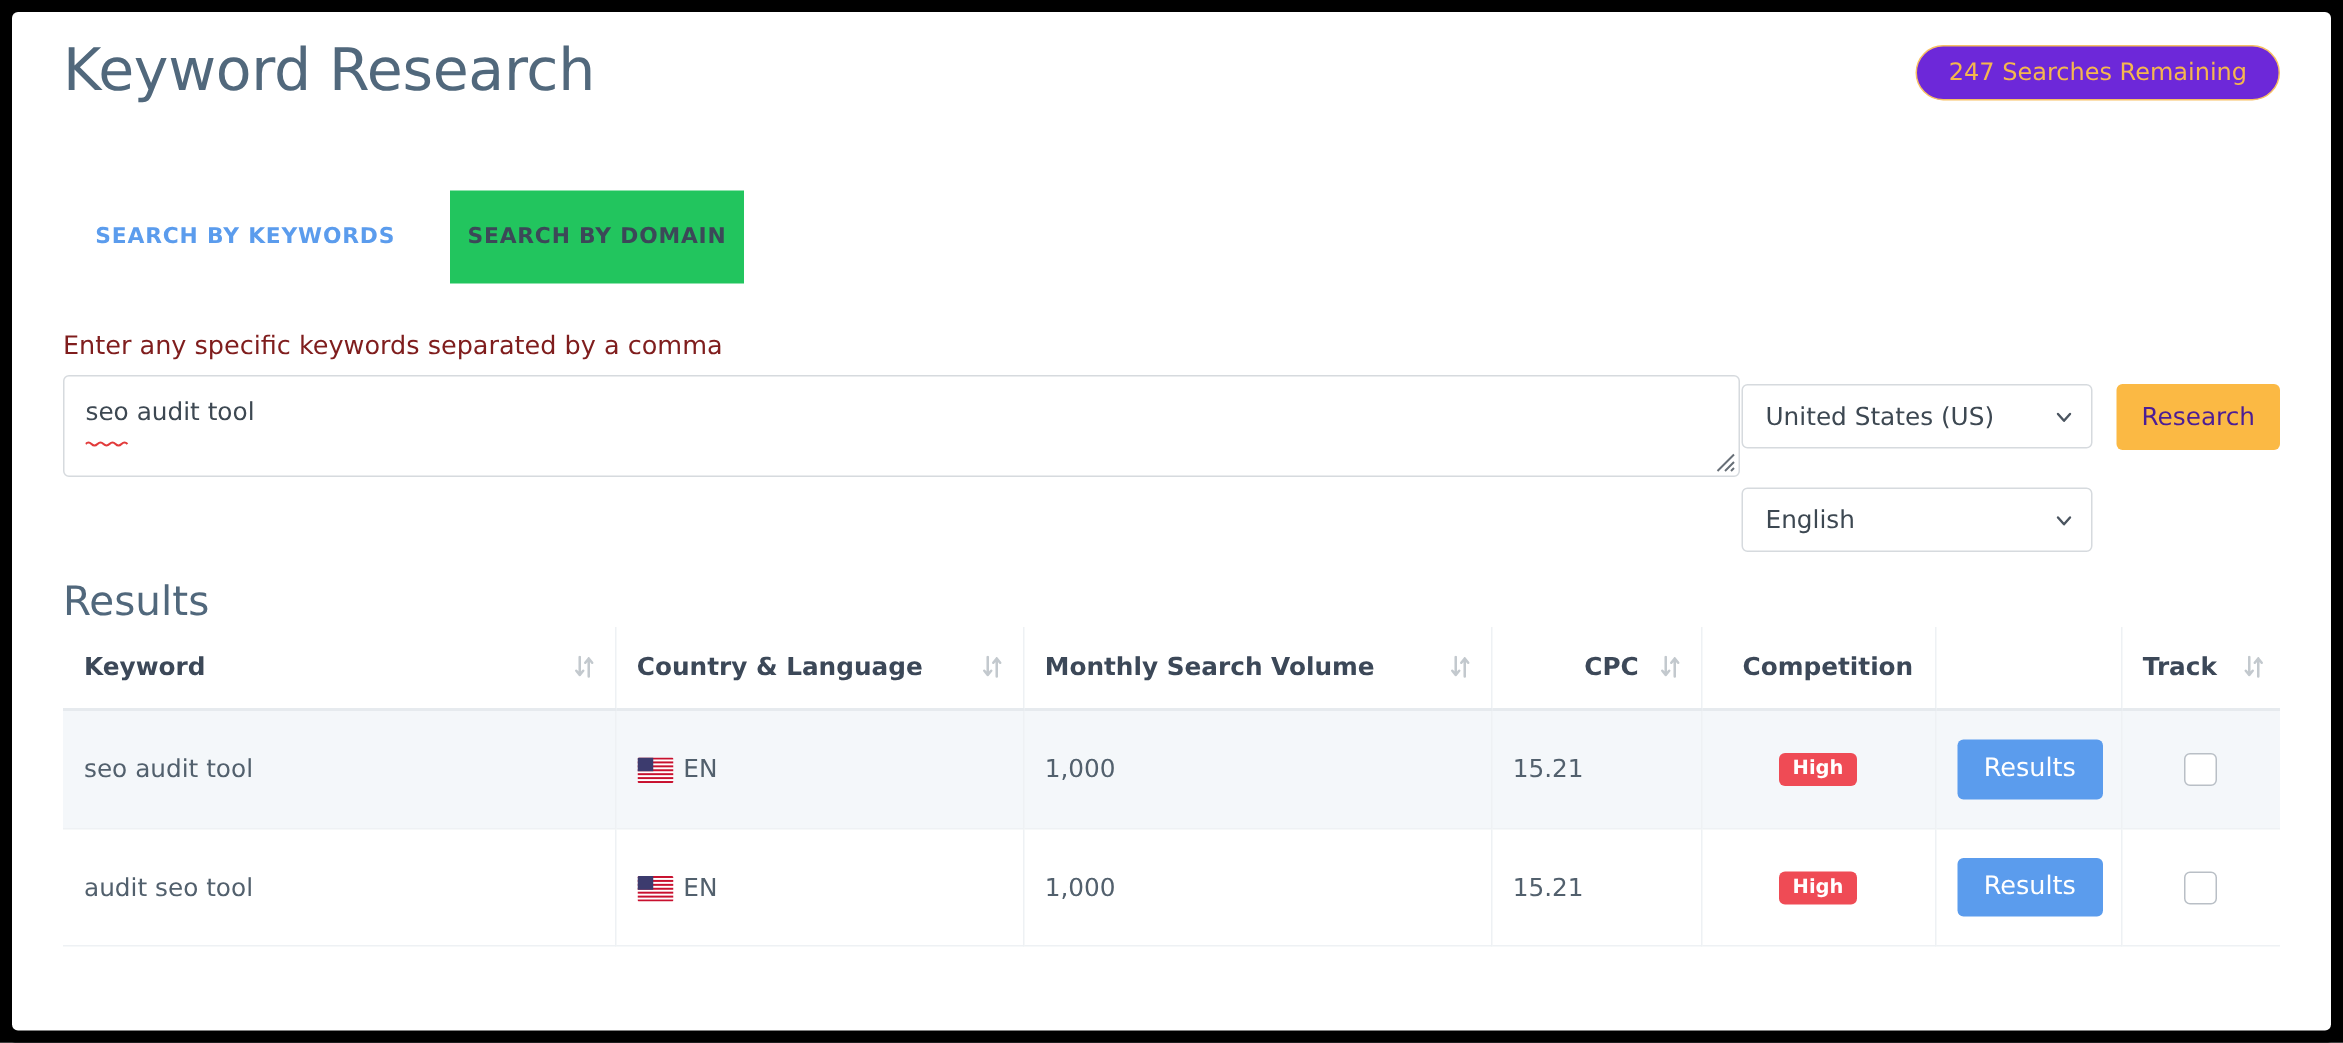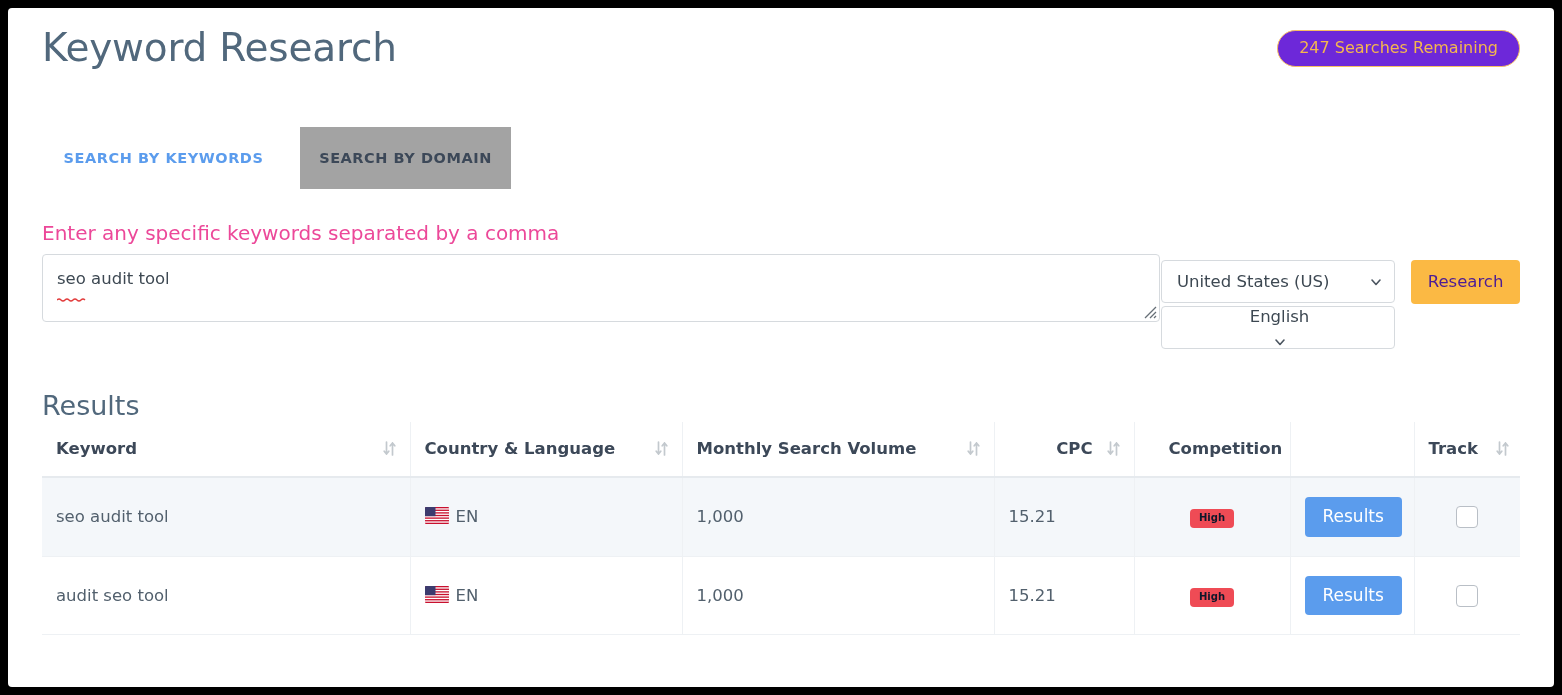--- a/index.html
+++ b/index.html
@@ -79,29 +79,29 @@
     letter-spacing: 0.55px;
   }
   .tab-keywords {
     left: 10px;
     width: 223px;
     color: #5b9ced;
     background: transparent;
   }
   .tab-domain {
     left: 258px;
-    width: 211px;
+    width: 196px;
     color: #3c4858;
-    background: #a3a3a3;
+    background: #22c55e;
   }
 
   
   .form-label {
-    font-size: 20px;
-    color: #ec4899;
+    font-size: 17px;
+    color: #7f1d1d;
     margin-top: 26px;
     margin-bottom: 9px;
   }
   .form-row {
     position: relative;
     height: 118px;
   }
   .kw-textarea {
     position: absolute;
     left: 0; top: 0;
@@ -135,21 +135,21 @@
     border: 1px solid #d6dade;
     border-radius: 4px;
     background: #fff;
     display: flex;
     align-items: center;
     padding: 0 12px 0 15px;
     font-size: 16.5px;
     color: #3d4852;
   }
   .select-country { left: 1119px; top: 6px; }
-  .select-language { left: 1119px; top: 52px; flex-direction: column; }
+  .select-language { left: 1119px; top: 75px; }
   .select-box .sel-val { flex: 1; white-space: nowrap; overflow: hidden; }
   .chev {
     width: 12px; height: 12px;
     flex: 0 0 auto;
   }
   .research-btn {
     position: absolute;
     left: 1369px; top: 6px;
     width: 109px; height: 44px;
     background: #fbb944;
@@ -237,21 +237,21 @@
     background: #fff;
     white-space: nowrap;
   }
   table.results-table th:last-child { border-right: none; }
   .th-inner {
     display: flex;
     align-items: center;
     justify-content: space-between;
     gap: 18px;
   }
-  .th-inner.nosort { justify-content: flex-start; margin-left: 20px; }
+  .th-inner.nosort { justify-content: flex-end; margin-left: 20px; }
   .th-right .th-inner { justify-content: flex-end; gap: 14px; }
   .sort-ico {
     flex: 0 0 auto;
     width: 13px; height: 15px;
     opacity: 1;
   }
   table.results-table td {
     font-size: 16.5px;
     color: #52606d;
     padding: 19px 14px;
@@ -270,31 +270,31 @@
   .col-cpc     { width: 140px; text-align: right; }
   .col-comp    { width: 156px; }
   .col-action  { width: 124px; }
   .col-track   { width: 106px; }
 
   td.cell-cpc { text-align: left; }
   td.cell-comp { text-align: center; }
   td.cell-action { text-align: center; padding-left: 6px; padding-right: 6px; }
   td.cell-track { text-align: center; }
 
-  .flag-cell { display: flex; align-items: flex-start; gap: 7px; }
+  .flag-cell { display: flex; align-items: flex-end; gap: 7px; }
   .flag {
     width: 24px; height: 17px;
     flex: 0 0 auto;
     border-radius: 1px;
   }
   .badge-comp {
     display: inline-block;
     background: #ef4b55;
-    color: #0f172a;
-    font-size: 10px;
+    color: #ffffff;
+    font-size: 13px;
     font-weight: 700;
     border-radius: 4px;
     padding: 4px 9px 5px;
     line-height: 1;
   }
   .results-btn {
     display: inline-block;
     background: #5b9ced;
     color: #ffffff;
     border: none;

